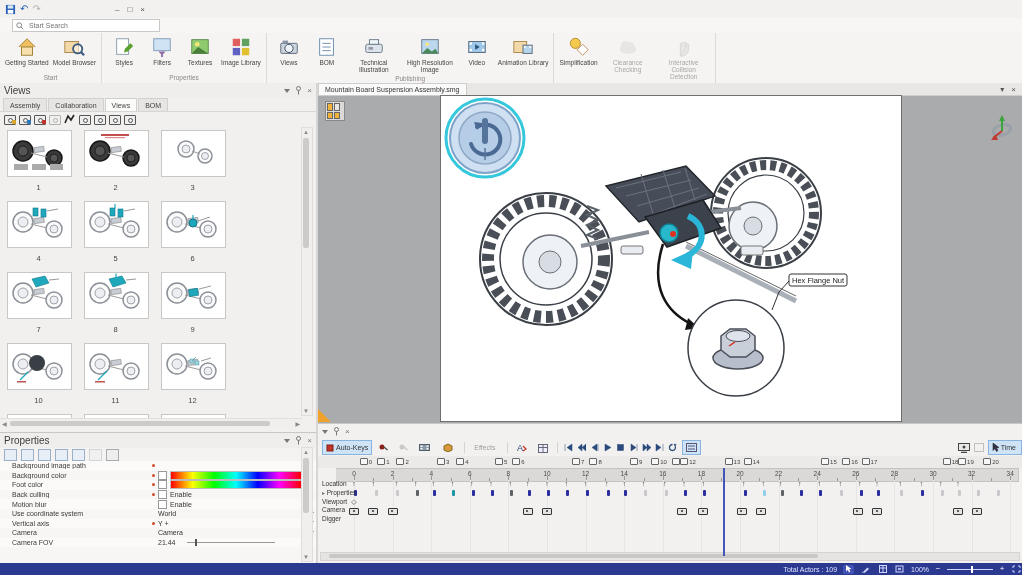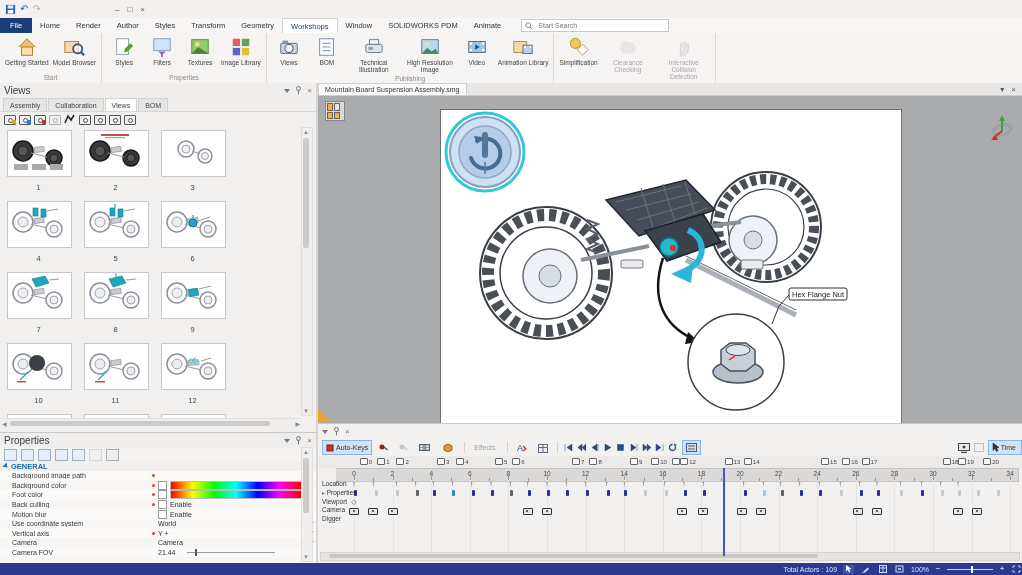--- a/index.html
+++ b/index.html
@@ -90,21 +90,21 @@
 
   
   #viewport{position:absolute;left:318px;top:83px;width:704px;height:340px;background:#a9abad}
   #doc-tabbar{position:absolute;left:0;top:0;width:704px;height:12px;background:#e9e7e6;border-bottom:1px solid #cfcdcb;display:flex;align-items:stretch}
   #doc-tab{background:#fbfafa;border:1px solid #cfcdcb;border-bottom:none;padding:0 6px;font-size:7px;display:flex;align-items:center;color:#333}
   #doc-ctls{margin-left:auto;display:flex;gap:7px;align-items:center;padding-right:6px;color:#555;font-size:8px}
   #vp-gray{position:absolute;left:0;top:12px;width:704px;height:328px}
   #vp-mini{position:absolute;left:7px;top:6px;width:16px;height:16px;background:#dcdad8;border:1px solid #8a8886;display:grid;grid-template-columns:6px 6px;gap:1px;padding:1px}
   #vp-mini i{background:#f3b23a;border:1px solid #666}
   #vp-mini i:nth-child(2){background:#e8e6e4}
-  #vp-canvas{position:absolute;left:122px;top:14px;width:460px;height:325px;background:#fff;border:1px solid #6f6f6f}
+  #vp-canvas{position:absolute;left:122px;top:0;width:460px;height:325px;background:#fff;border:1px solid #6f6f6f}
   #vp-triad{position:absolute;right:6px;top:18px;width:28px;height:32px}
   #vp-corner{position:absolute;left:0;bottom:1px;width:0;height:0;border-bottom:13px solid #f0a22e;border-right:13px solid transparent}
 
   
   #timeline{position:absolute;left:318px;top:423px;width:704px;height:140px;background:#f2f1f0;border-top:1px solid #c9c7c5}
   #tl-toolbar{position:absolute;left:0;top:15px;width:704px;height:17px;display:flex;align-items:center;gap:3px;padding-left:4px}
   .tlbtn{height:13px;display:flex;align-items:center;gap:2px;padding:0 3px;border:1px solid transparent;font-size:7px;color:#333}
   .tlbtn.hl{background:#cfe3f7;border-color:#8ab4e0}
   .tlbtn.dis{opacity:.45}
   .tsep{width:1px;height:11px;background:#d5d3d1;margin:0 2px}
@@ -155,33 +155,20 @@
     <span class="glyph dis">↷</span>
   </div>
   <div class="winctrls">
     <span>–</span>
     <span>□</span>
     <span>×</span>
   </div>
 </div>
 
 <div id="menubar">
-  <div id="menu-tabs">
-      <div class="mtab file">File</div>
-      <div class="mtab">Home</div>
-      <div class="mtab">Render</div>
-      <div class="mtab">Author</div>
-      <div class="mtab">Styles</div>
-      <div class="mtab">Transform</div>
-      <div class="mtab">Geometry</div>
-      <div class="mtab active">Workshops</div>
-      <div class="mtab">Window</div>
-      <div class="mtab">SOLIDWORKS PDM</div>
-      <div class="mtab">Animate</div>
-    </div>
   <div id="search-box">
     <svg width="8" height="8" viewBox="0 0 8 8">
         <circle cx="3.2" cy="3.2" r="2.4" fill="none" stroke="#888" stroke-width="1"></circle>
         <line x1="5" y1="5" x2="7.3" y2="7.3" stroke="#888" stroke-width="1"></line>
       </svg>
     <input placeholder="Start Search" style="">
   </div>
 </div>
 
 <div id="ribbon">
@@ -638,24 +625,20 @@
   </div>
   <div id="prop-toolbar">
       <div class="pt-icon"></div>
       <div class="pt-icon"></div>
       <div class="pt-icon"></div>
       <div class="pt-icon"></div>
       <div class="pt-icon"></div>
       <div class="pt-icon plain dis"></div>
       <div class="pt-icon plain"></div>
     </div>
-  <div id="prop-section">
-    <i class="tri"></i>
-    <span>GENERAL</span>
-  </div>
   <div id="prop-rows">
       <div class="prow">
         <div class="plabel">Background image path</div>
         <div class="pdot on"></div>
         <div class="pval"></div>
       </div>
       <div class="prow">
         <div class="plabel">Background color</div>
         <div class="pdot on"></div>
         <div class="pval">

